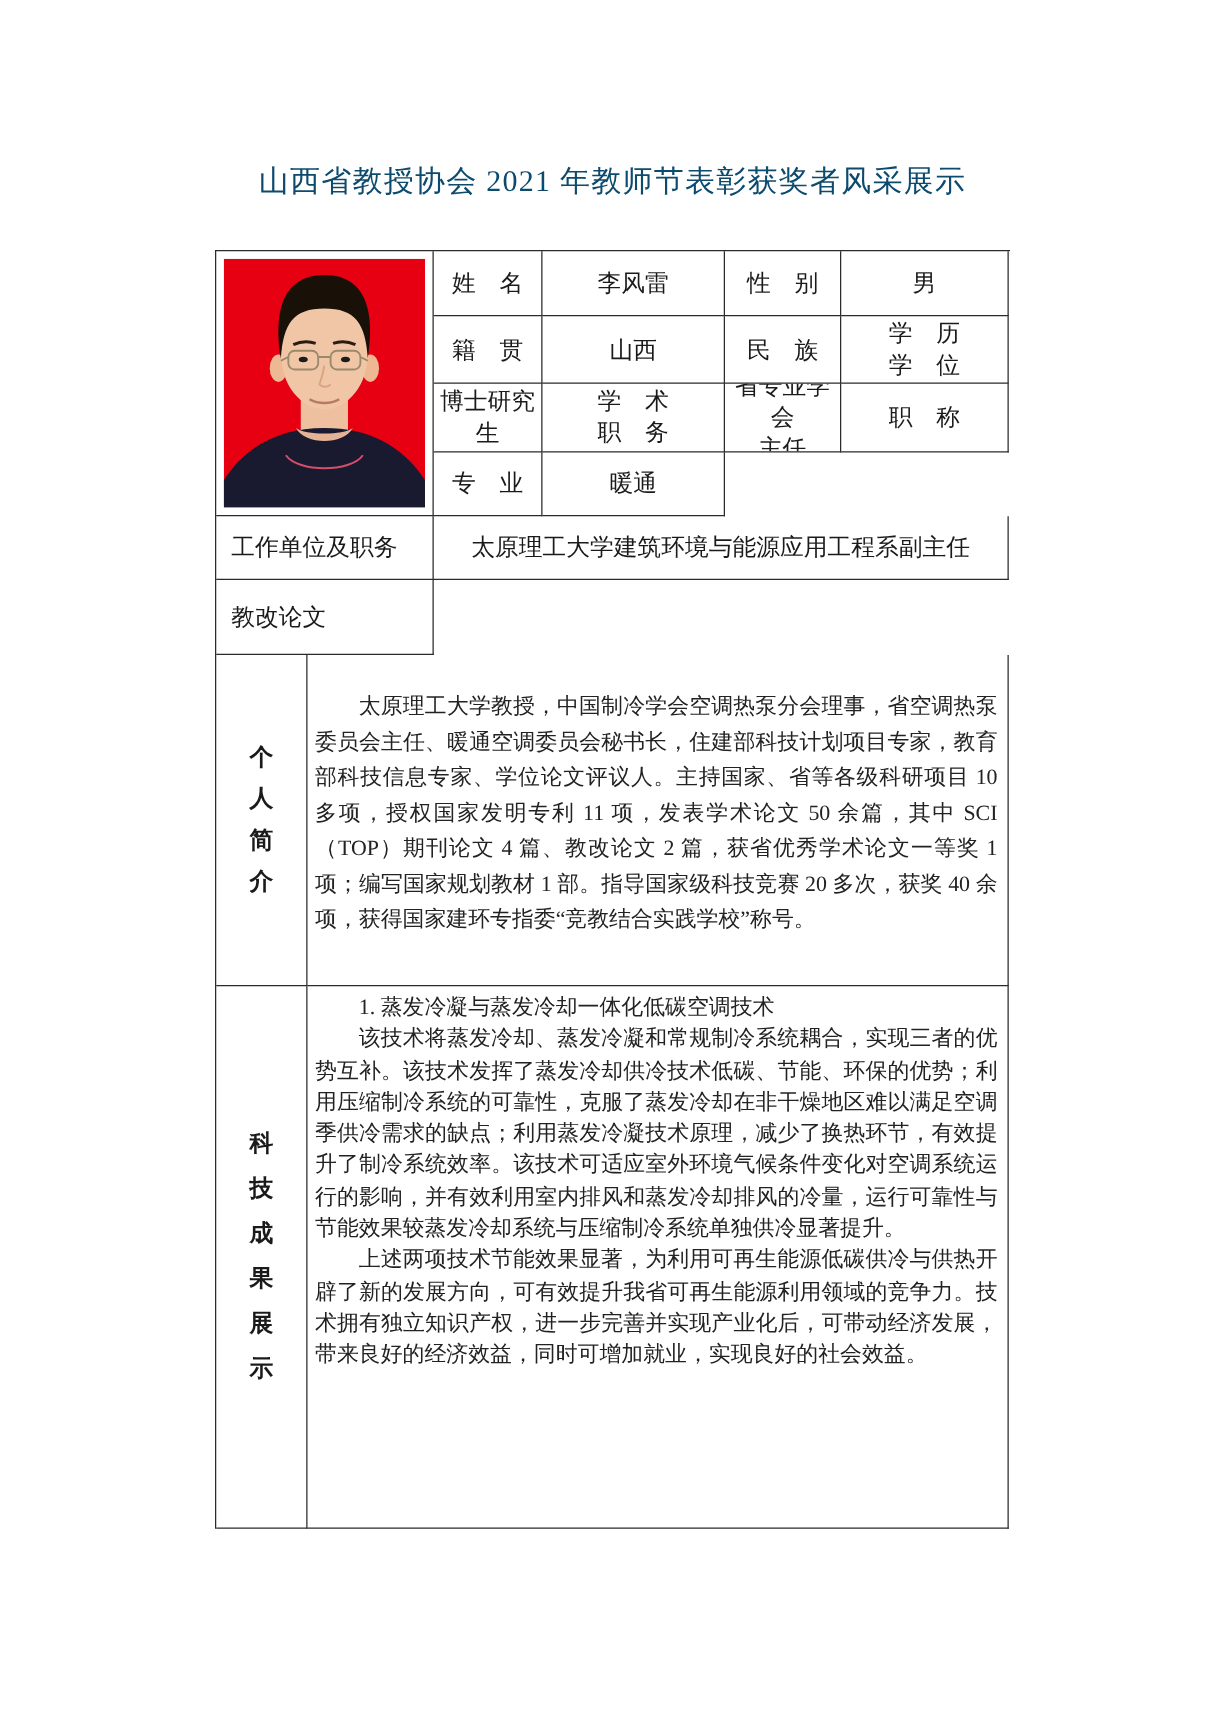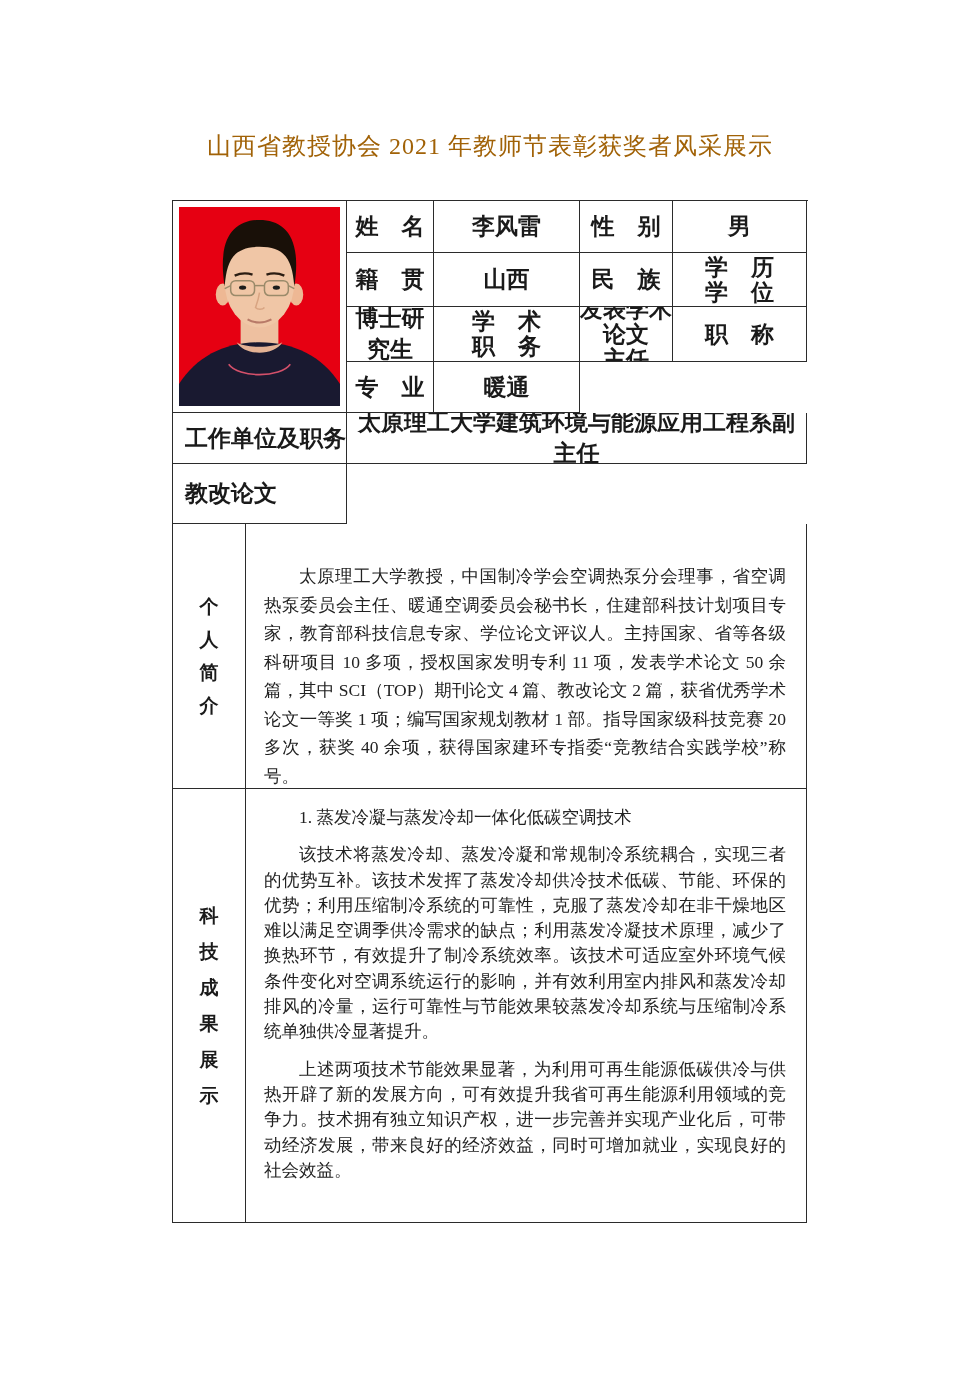--- a/index.html
+++ b/index.html
@@ -11,21 +11,21 @@
     color: #1a1a1a;
   }
   .title {
     margin: 0;
     padding-top: 128px;
     text-align: center;
     font-size: 24px;
     font-weight: 400;
     letter-spacing: 1px;
     line-height: 36px;
-    color: #a16207;
+    color: #0c4a6e;
   }
   .tbl {
     width: 636px;
     margin: 36px 0 0 172px;
     border-left: 1px solid #2b2b2b;
     border-top: 1px solid #2b2b2b;
   }
   .sec { display: grid; }
   .secA { grid-template-columns: 174px 87px 146px 93px 134px; grid-template-rows: 52px 54px 55px 51px; }
   .secB1 { grid-template-columns: 174px 460px; grid-template-rows: 51px; }
@@ -34,37 +34,37 @@
   .secC2 { grid-template-columns: 73px 561px; grid-template-rows: 434px; }
   .cell {
     border-right: 1px solid #2b2b2b;
     border-bottom: 1px solid #2b2b2b;
     display: flex;
     align-items: center;
     justify-content: center;
     text-align: center;
     overflow: hidden;
   }
-  .bold { font-weight: 700; font-size: 23px; }
+  .bold { font-weight: 400; font-size: 19px; }
   .ml { white-space: pre-line; line-height: 25px; }
   .photo-cell { grid-row: 1 / span 4; padding: 6px; }
   .photo-cell svg { width: 100%; height: 100%; display: block; }
   .left-lbl { justify-content: flex-start; padding-left: 12px; text-align: left; }
   .vlabel { white-space: pre-line; font-weight: 700; font-size: 19px; text-align: center; }
   .vl-profile { line-height: 33px; }
   .vl-ach { line-height: 36px; }
   .content-cell {
     display: block;
     text-align: justify;
     font-size: 17.5px;
     color: #222;
   }
   .profile-body { padding: 26px 8px 8px 6px; line-height: 28.5px; }
   .ach-body { padding: 4px 8px 4px 6px; line-height: 25.3px; }
-  .content-cell p { margin: 12px; text-indent: 2em; }
+  .content-cell p { margin: 0; text-indent: 2em; }
 </style>
 </head>
 <body>
 
 <div class="page">
 
   <h1 class="title">山西省教授协会 2021 年教师节表彰获奖者风采展示</h1>
 
   <div class="tbl">
 
@@ -113,21 +113,21 @@
 
       <div class="cell bold">籍　贯</div>
       <div class="cell bold">山西</div>
       <div class="cell bold">民　族</div>
 
       <div class="cell bold ml">学　历
 学　位</div>
       <div class="cell bold">博士研究生</div>
       <div class="cell bold ml">学　术
 职　务</div>
-      <div class="cell bold ml">发表学术论文
+      <div class="cell bold ml">省专业学会
 主任</div>
 
       <div class="cell bold">职　称</div>
       <div class="cell bold">专　业</div>
       <div class="cell bold">暖通</div>
     </div>
 
     <div class="sec secB1">
       <div class="cell bold left-lbl">工作单位及职务</div>
       <div class="cell bold">太原理工大学建筑环境与能源应用工程系副主任</div>

